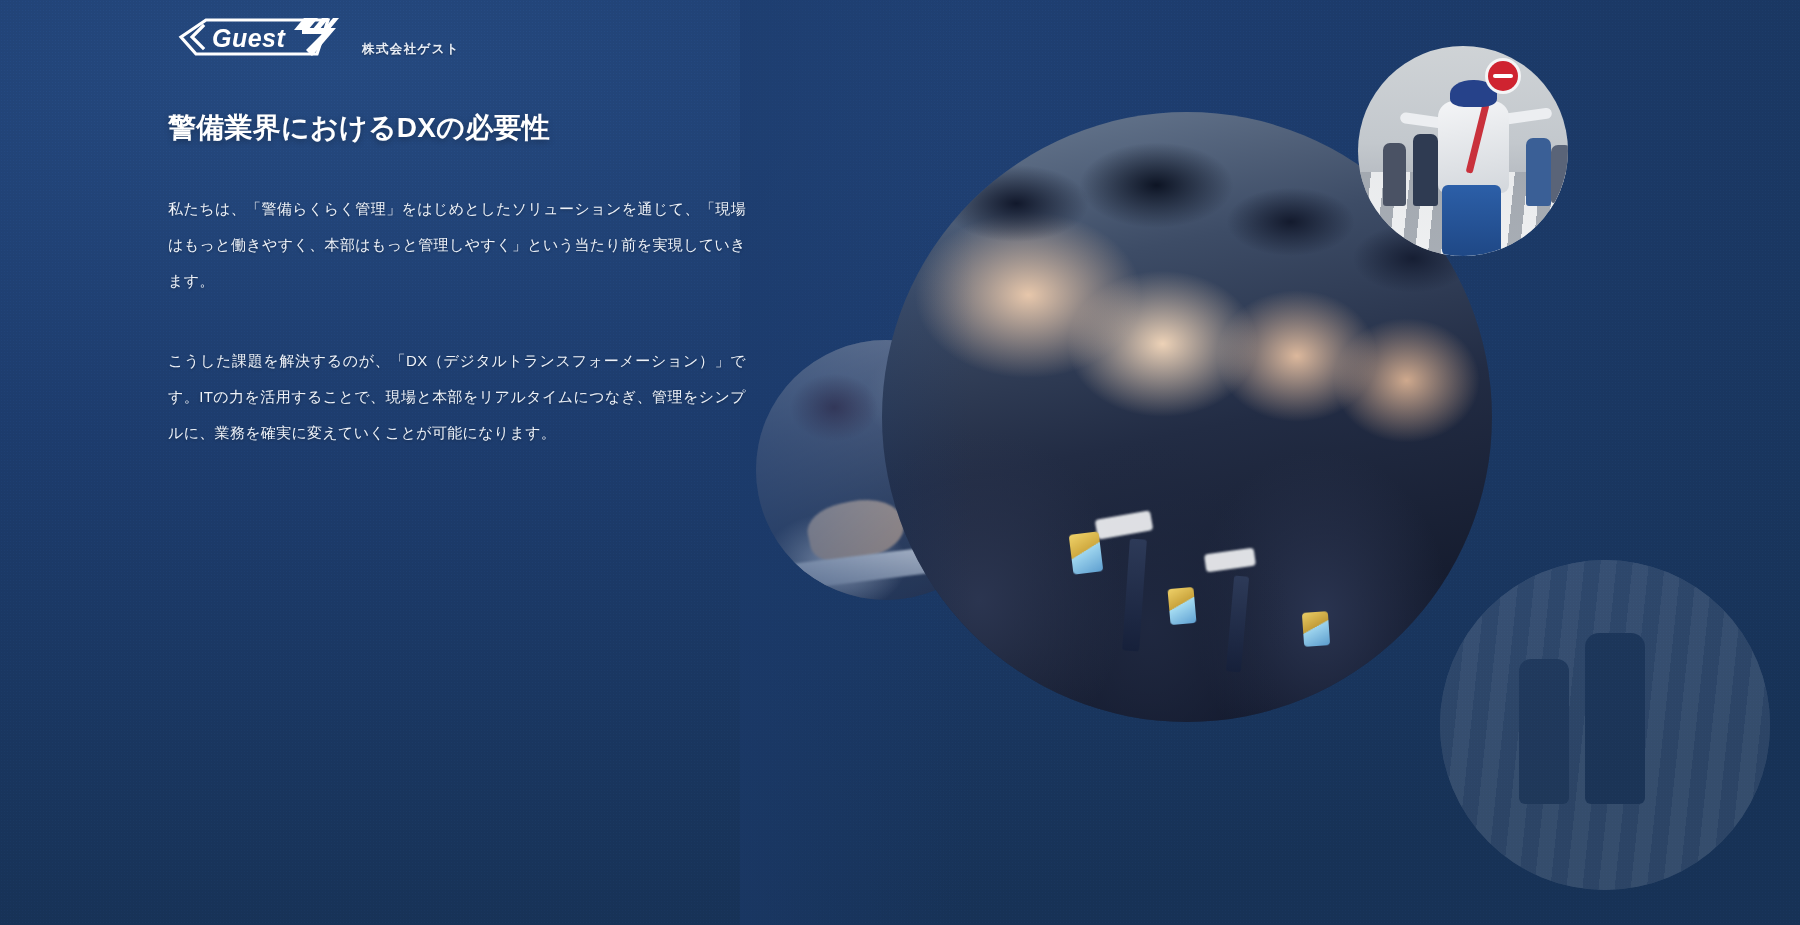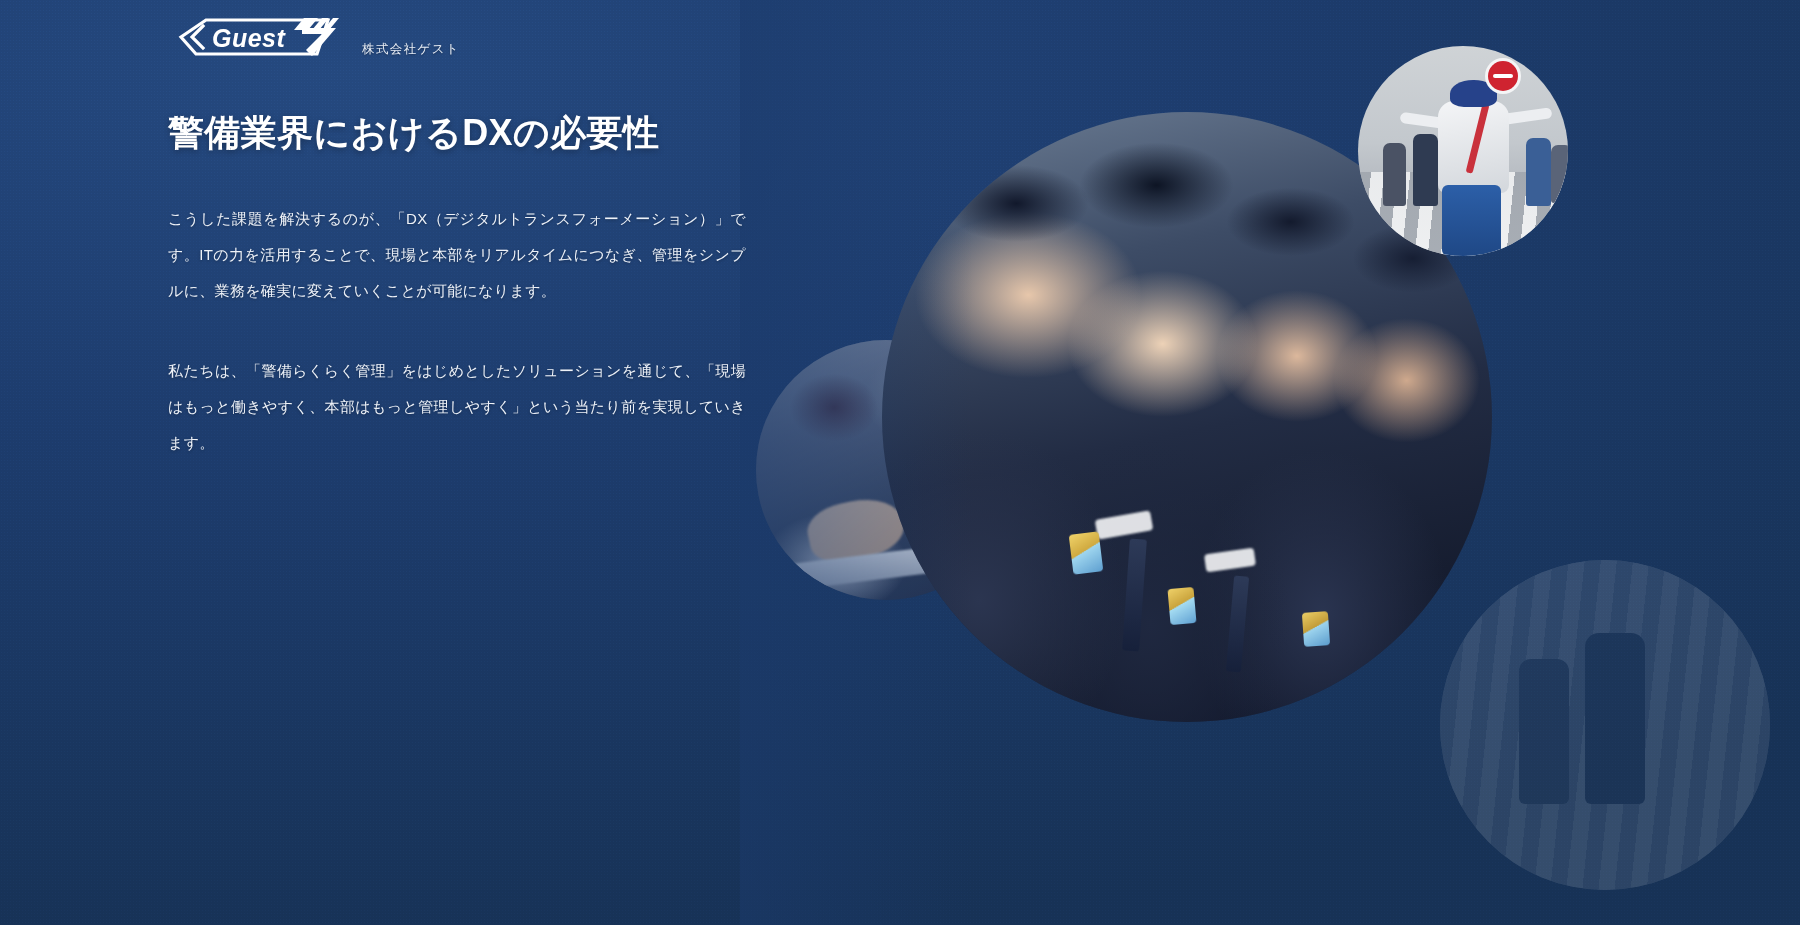--- a/index.html
+++ b/index.html
@@ -29,30 +29,30 @@
 
   
   .header{
     position:absolute; left:176px; top:14px;
     display:flex; align-items:flex-end; gap:18px;
   }
   .logo-wrap{ position:relative; width:168px; height:46px; }
   .logo-svg{ display:block; }
   .logo-sub{
     font-size:12.5px; letter-spacing:.11em; color:#e9eef6;
-    font-weight:400; padding-bottom:2px; white-space:nowrap;
+    font-weight:700; padding-bottom:2px; white-space:nowrap;
     text-shadow:0 1px 2px rgba(0,0,0,.35);
   }
 
   
   .content{
     position:absolute; left:168px; top:110px; width:600px; z-index:6;
   }
   .title{
-    font-size:36px; font-weight:800; color:#ffffff;
+    font-size:28px; font-weight:800; color:#ffffff;
     letter-spacing:.01em; line-height:1.25;
     text-shadow:0 2px 6px rgba(0,0,0,.30);
     margin-bottom:46px;
   }
   .para{
     font-size:15px; line-height:2.4; color:#eef2f8;
     letter-spacing:.02em; text-align:justify;
     text-shadow:0 1px 3px rgba(0,0,0,.30);
     margin-bottom:44px; max-width:578px;
   }
@@ -271,16 +271,16 @@
       <div class="guard-body"></div>
       <div class="sash"></div>
       <div class="guard-legs"></div>
       <div class="guard-cap"></div>
       <div class="sign"></div>
     </div>
   </div>
 
   <main class="content">
     <h1 class="title">警備業界におけるDXの必要性</h1>
+    <p class="para">私たちは、「警備らくらく管理」をはじめとしたソリューションを通じて、「現場はもっと働きやすく、本部はもっと管理しやすく」という当たり前を実現していきます。</p>
     <p class="para">こうした課題を解決するのが、「DX（デジタルトランスフォーメーション）」です。ITの力を活用することで、現場と本部をリアルタイムにつなぎ、管理をシンプルに、業務を確実に変えていくことが可能になります。</p>
-    <p class="para">私たちは、「警備らくらく管理」をはじめとしたソリューションを通じて、「現場はもっと働きやすく、本部はもっと管理しやすく」という当たり前を実現していきます。</p>
   </main>
 </div>
 
 </body></html>

